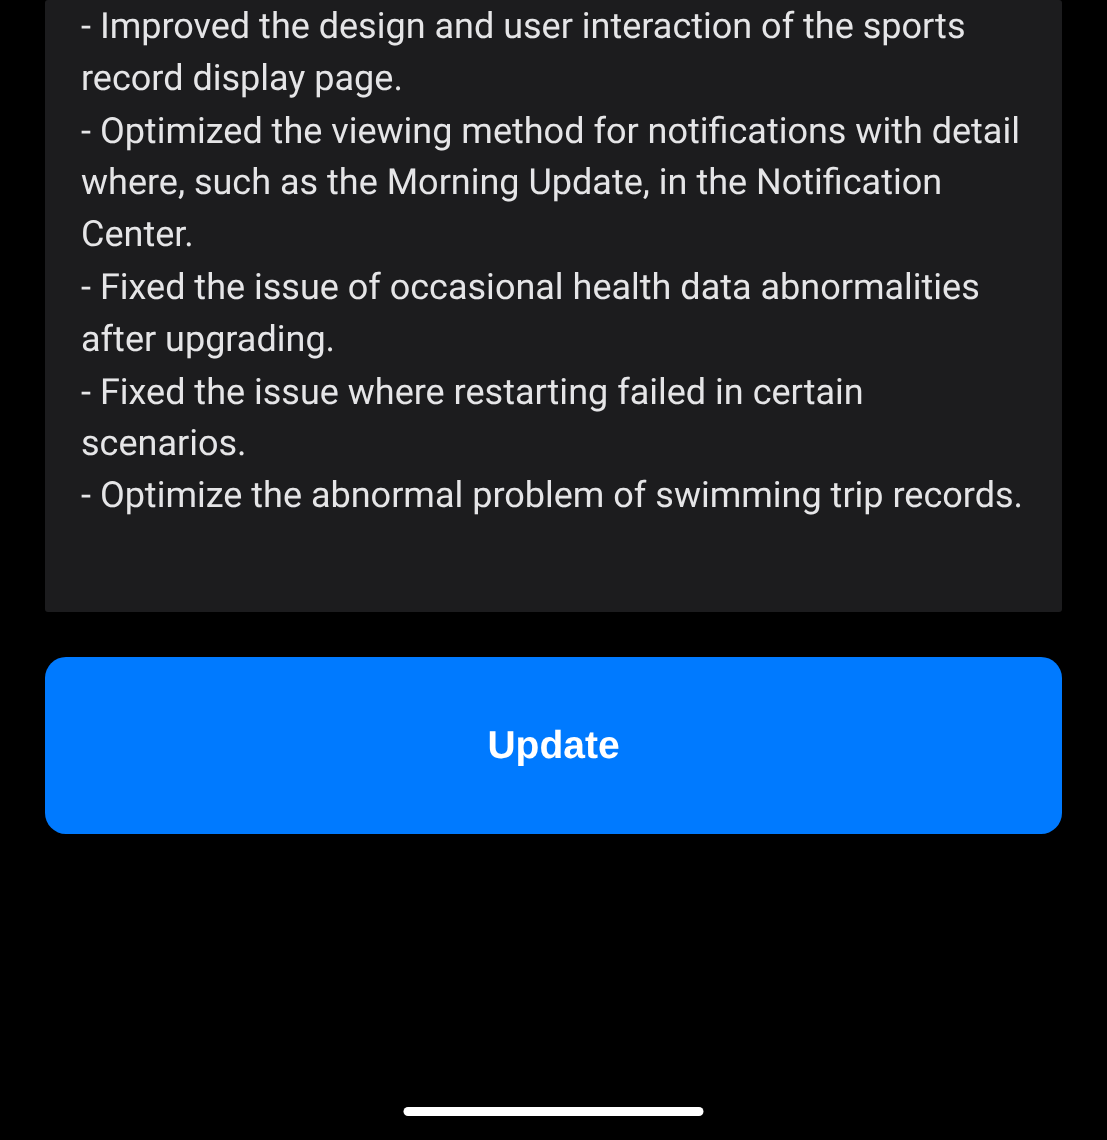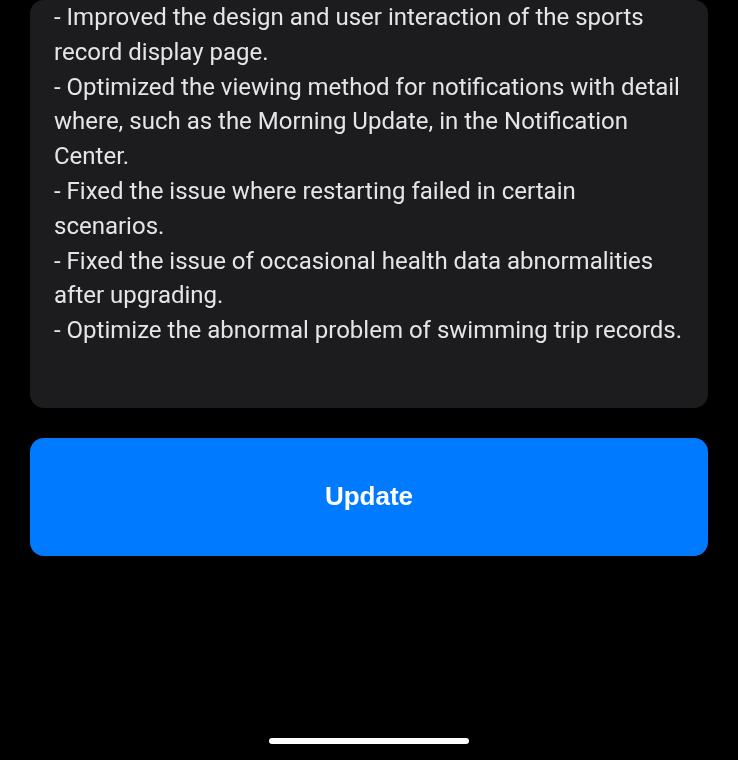--- a/index.html
+++ b/index.html
@@ -11,21 +11,21 @@
       width: 738px;
       height: 760px;
       background: #000000;
       font-family: -apple-system, BlinkMacSystemFont, 'Segoe UI', Roboto, Helvetica, Arial, sans-serif;
       overflow: hidden;
       position: relative;
     }
     .card {
       margin: 0 30px;
       background: #1c1c1e;
-      border-radius: 14px;
+      border-radius: 2px;
       padding: 0 24px 60px 24px;
     }
     .changelog {
       color: #e5e5e7;
       font-size: 24px;
       line-height: 1.45;
       font-weight: 400;
     }
     .bullet-item {
       display: block;
@@ -60,22 +60,22 @@
       border-radius: 3px;
     }
   </style>
 </head>
 <body>
 
 <div class="card">
   <div class="changelog">
     <span class="bullet-item">- Improved the design and user interaction of the sports record display page.</span>
     <span class="bullet-item">- Optimized the viewing method for notifications with detail where, such as the Morning Update, in the Notification Center.</span>
+    <span class="bullet-item">- Fixed the issue of occasional health data abnormalities after upgrading.</span>
     <span class="bullet-item">- Fixed the issue where restarting failed in certain scenarios.</span>
-    <span class="bullet-item">- Fixed the issue of occasional health data abnormalities after upgrading.</span>
     <span class="bullet-item">- Optimize the abnormal problem of swimming trip records.</span>
   </div>
 </div>
 
 <button class="update-button">
   <span class="update-button-label">Update</span>
 </button>
 
 <div class="home-indicator"></div>
 

